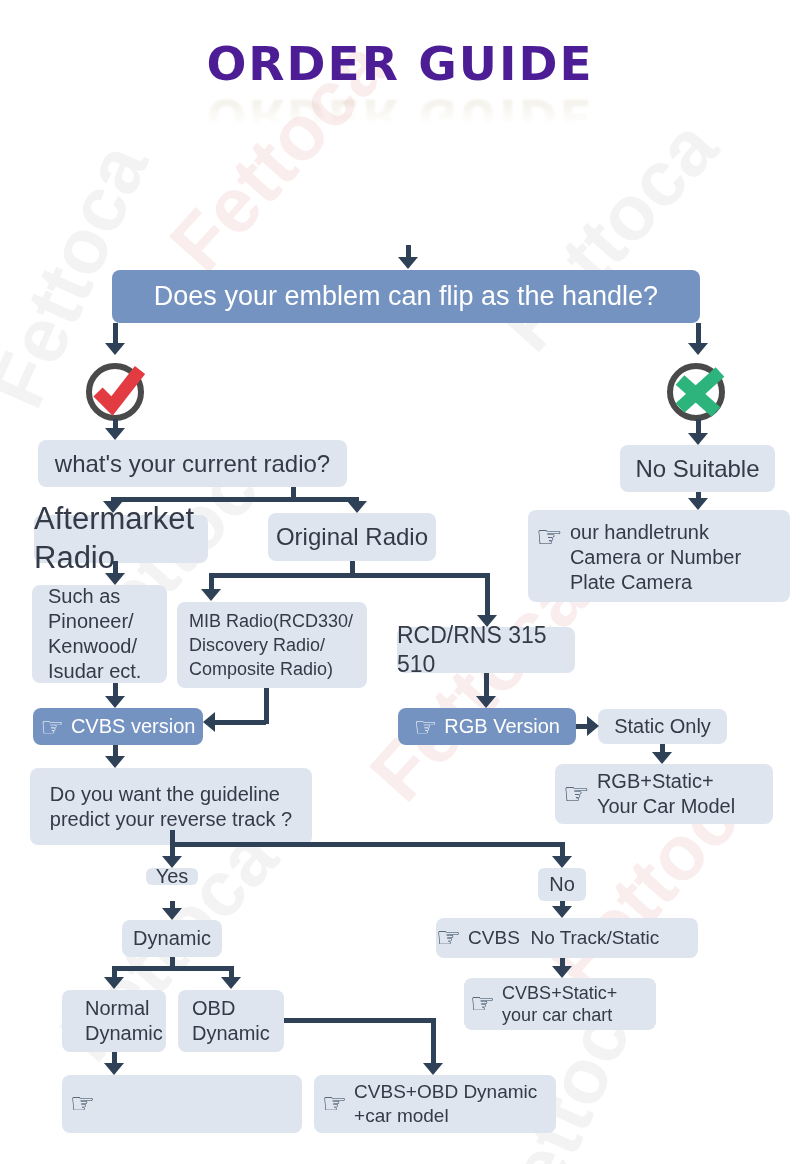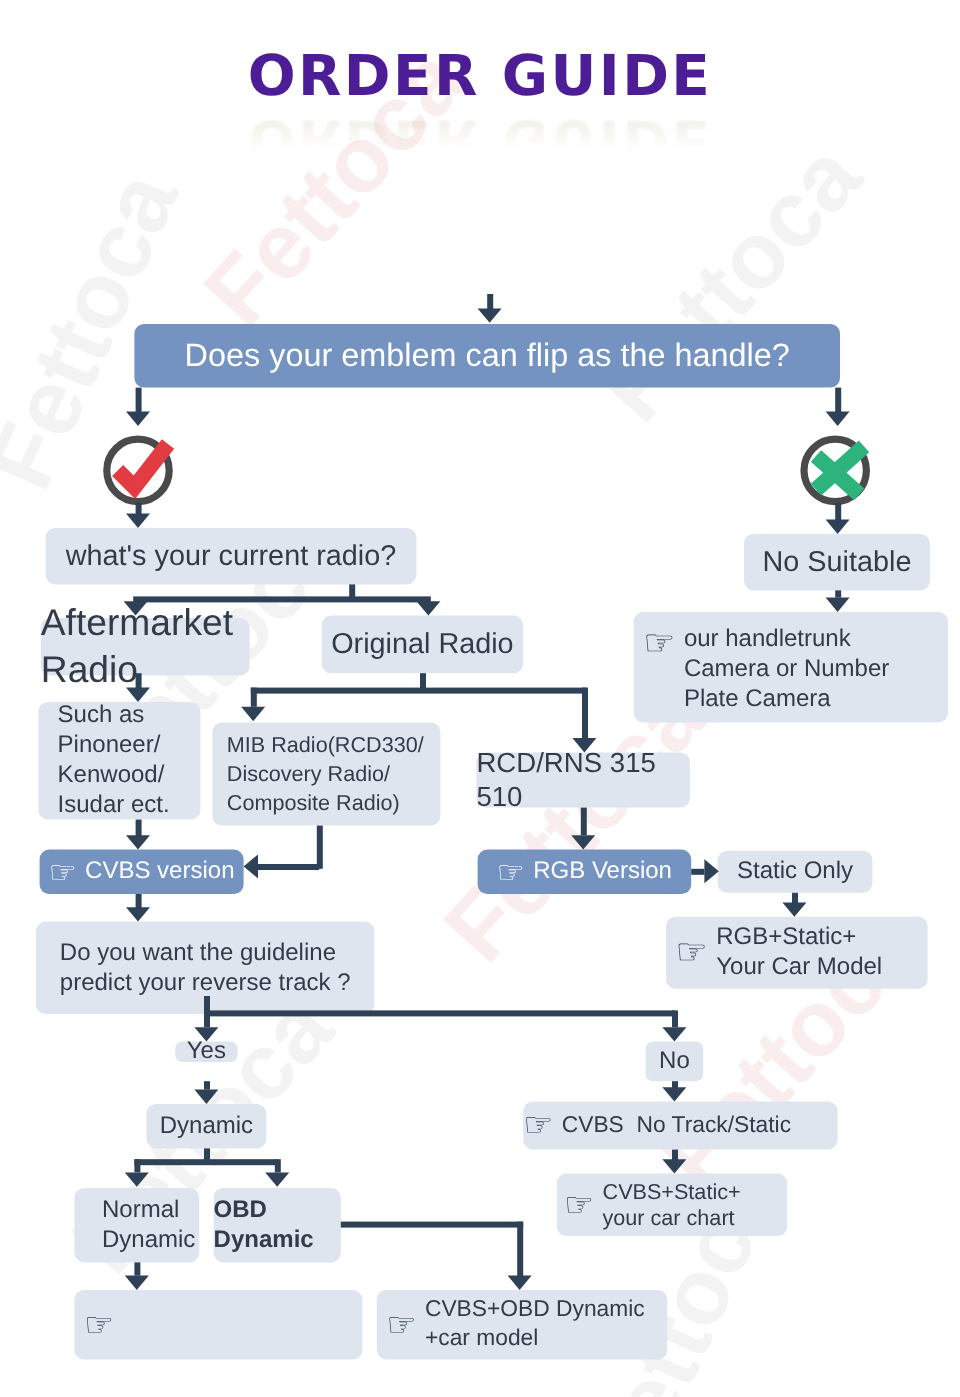--- a/index.html
+++ b/index.html
@@ -55,21 +55,21 @@
   #n-rgbver{left:398px;top:708px;width:178px;height:37px;font-size:20px;}
   #n-static{left:598px;top:709px;width:129px;height:35px;font-size:20px;}
   #n-guide{left:30px;top:768px;width:282px;height:77px;font-size:20px;}
   #n-rgbstatic{left:555px;top:764px;width:218px;height:60px;font-size:20px;padding:0 8px;}
   #n-rgbstatic .hand{font-size:30px;}
   #n-yes{left:146px;top:868px;width:52px;height:17px;font-size:20px;border-radius:6px;}
   #n-no{left:538px;top:868px;width:48px;height:33px;font-size:20px;border-radius:6px;}
   #n-dyn{left:122px;top:920px;width:100px;height:37px;font-size:20px;}
   #n-cvbsnt{left:436px;top:918px;width:262px;height:40px;font-size:19px;}
   #n-normal{left:62px;top:990px;width:104px;height:62px;font-size:20px;padding-left:23px;}
-  #n-obd{left:178px;top:990px;width:106px;height:62px;font-size:20px;font-weight:bold;}
+  #n-obd{left:178px;top:990px;width:106px;height:62px;font-size:20px;padding-left:14px;}
   #n-cvbsstatic{left:464px;top:978px;width:192px;height:52px;font-size:18px;padding:0 6px;}
   #n-cvbsnormal{left:62px;top:1075px;width:240px;height:58px;font-size:19px;padding:0 8px;}
   #n-cvbsobd{left:314px;top:1075px;width:242px;height:58px;font-size:19px;padding:0 8px;}
   #n-cvbsnormal .hand,#n-cvbsobd .hand,#n-cvbsstatic .hand,#n-cvbsnt .hand{font-size:28px;}
 
   
   .v{position:absolute;width:5px;background:#2e4156;}
   .h{position:absolute;height:5px;background:#2e4156;}
   .ah-d{position:absolute;width:0;height:0;border-left:10px solid transparent;
         border-right:10px solid transparent;border-top:12px solid #2e4156;}

